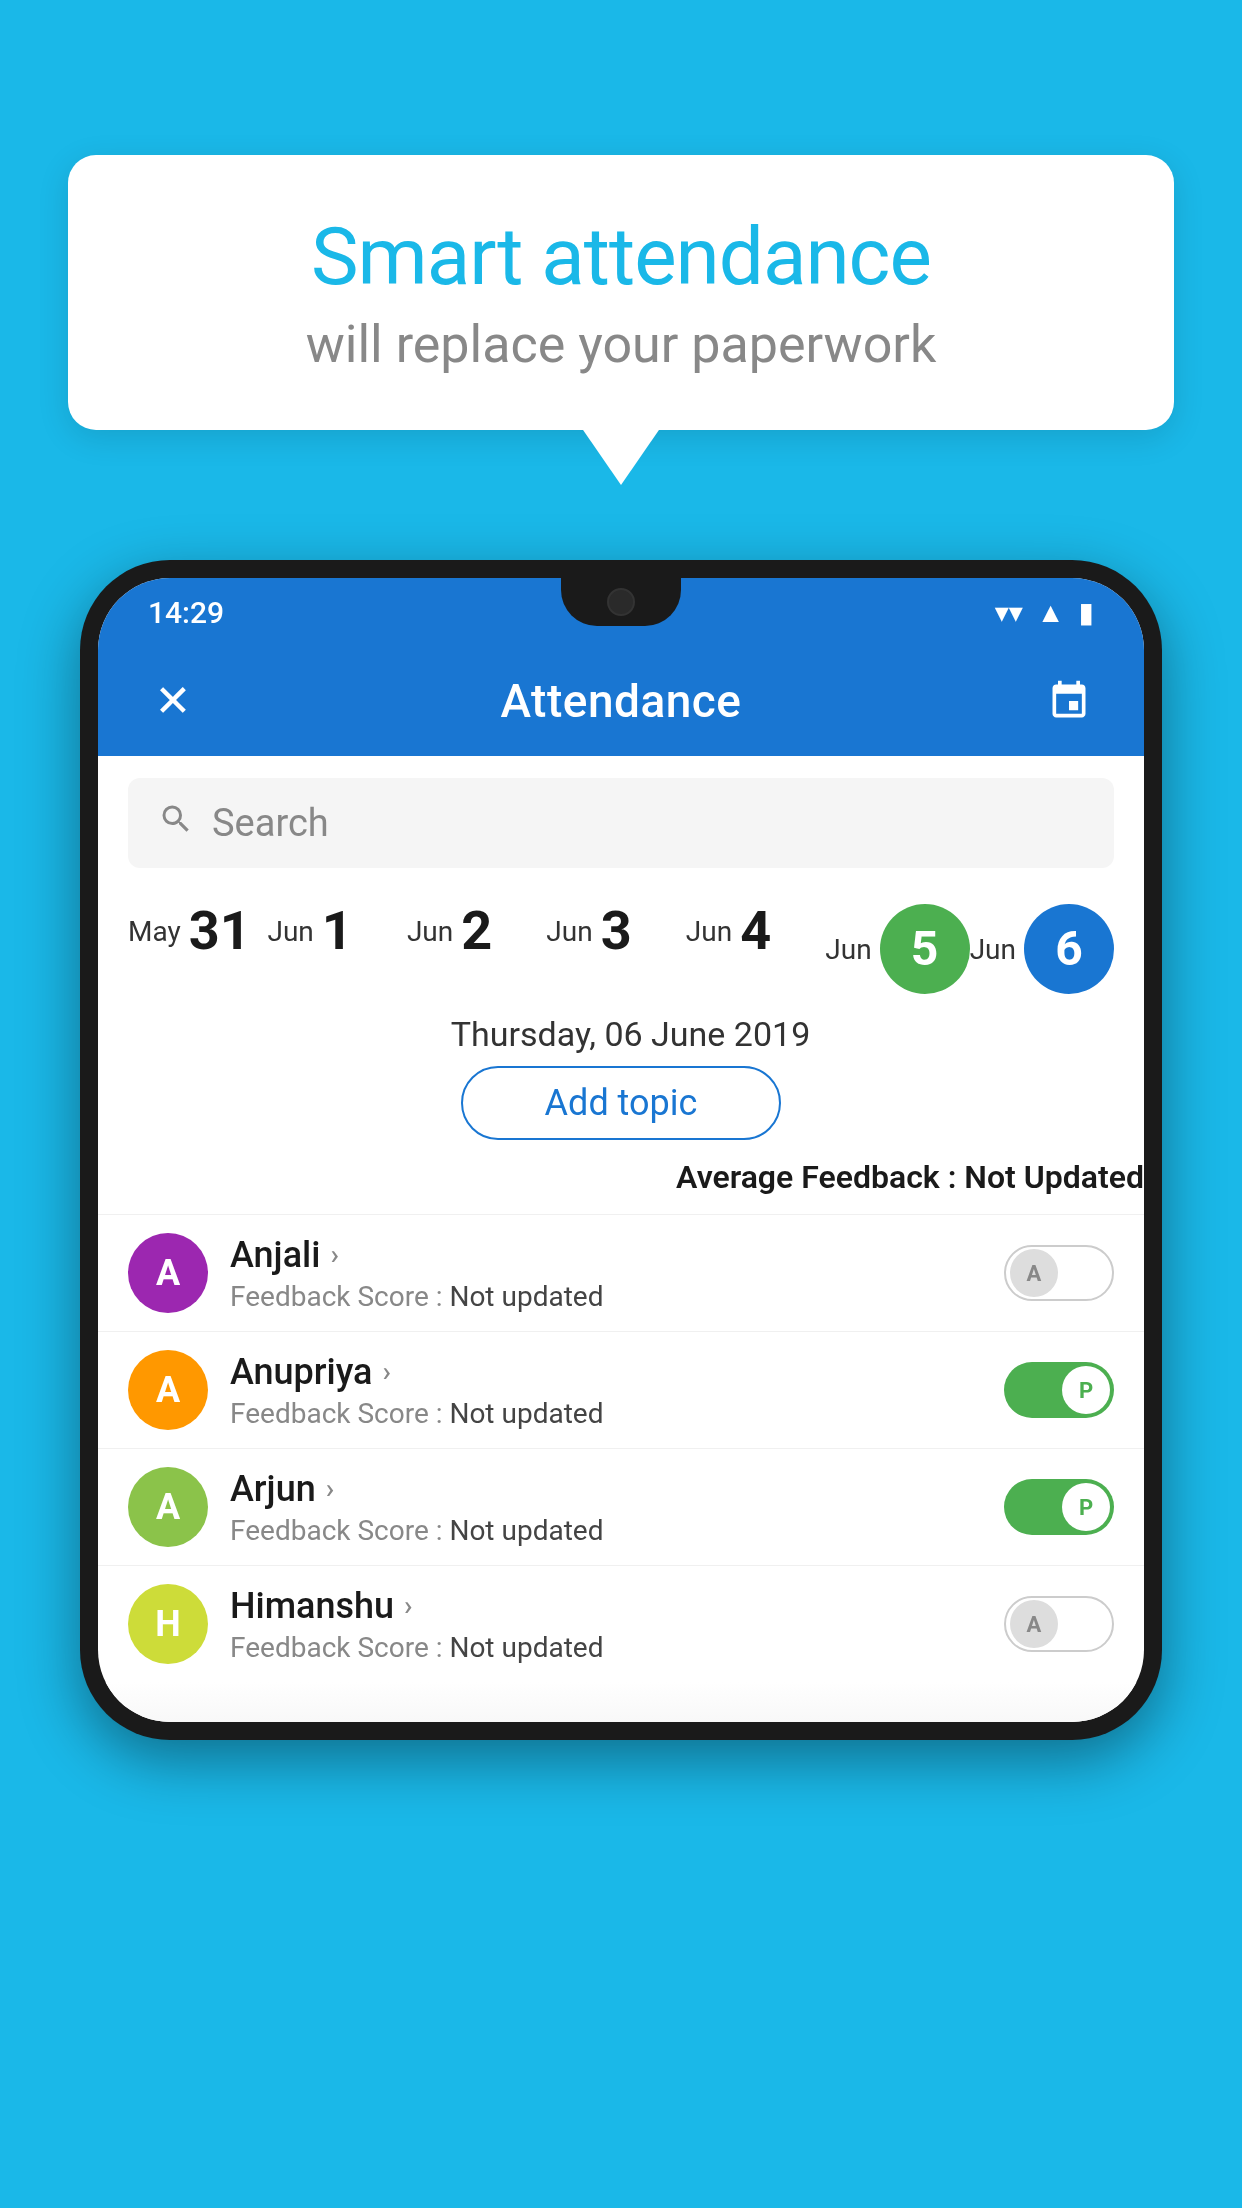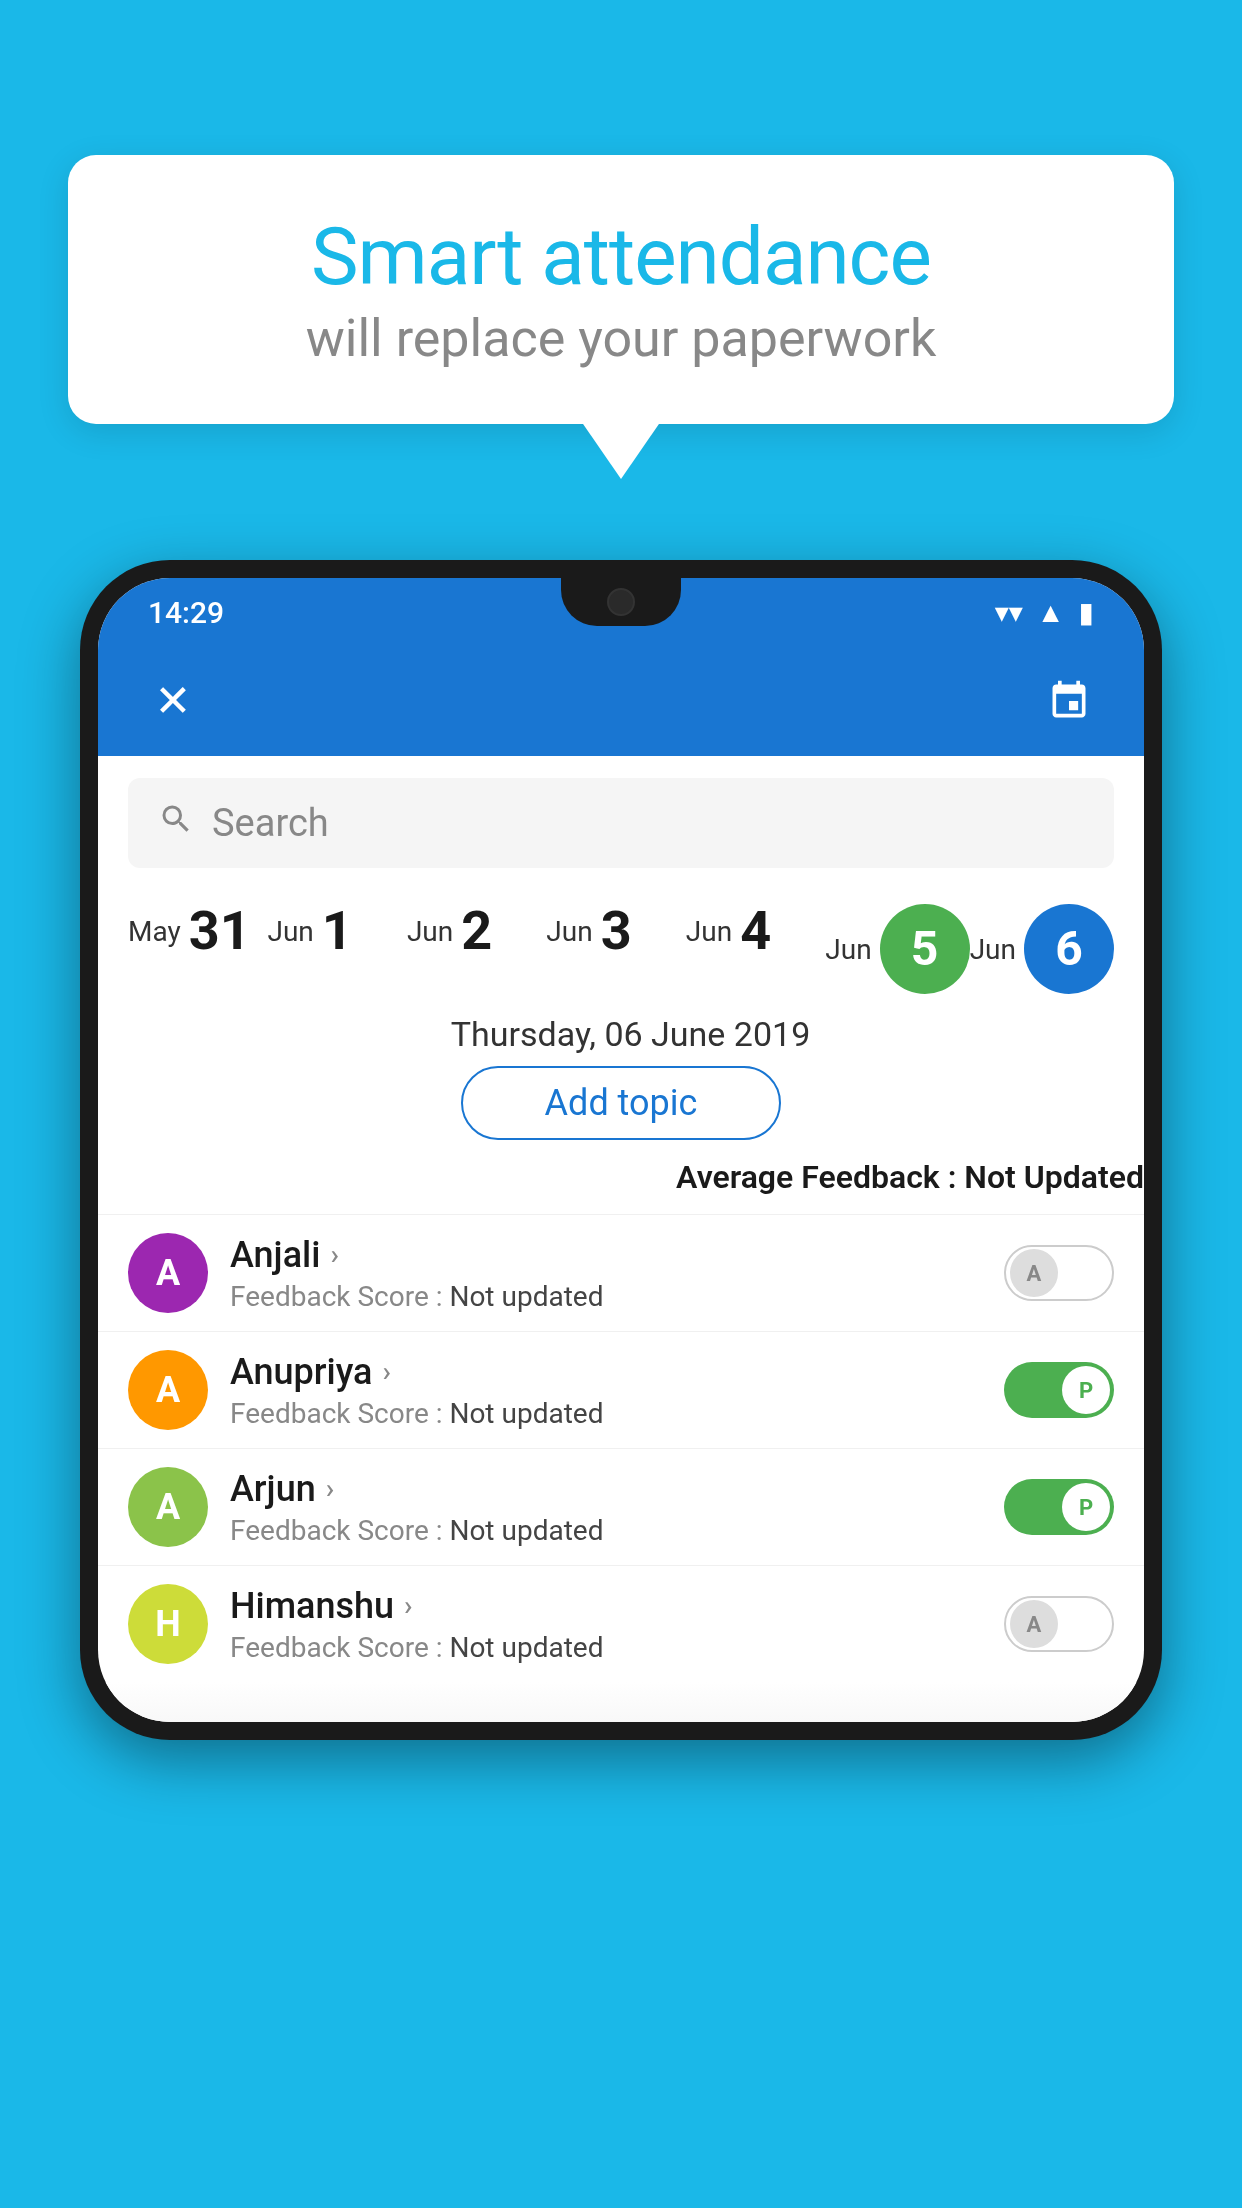--- a/index.html
+++ b/index.html
@@ -37,21 +37,21 @@
       border-left: 40px solid transparent;
       border-right: 40px solid transparent;
       border-top: 58px solid white;
     }
 
     .speech-title {
       color: #1ab8e8;
       font-size: 80px;
       font-weight: 400;
       letter-spacing: -1px;
-      margin-bottom: 4px;
+      margin-bottom: 10px;
     }
 
     .speech-subtitle {
       color: #888;
       font-size: 52px;
       font-weight: 400;
     }
 
     
     .phone-wrapper {
@@ -403,20 +403,21 @@
         <span class="status-time">14:29</span>
         <div class="status-icons">
           <span class="wifi-icon">▾▾</span>
           <span class="signal-icon">▲</span>
           <span class="battery-icon">▮</span>
         </div>
       </div>
 
       <div class="app-bar">
         <div class="close-btn">✕</div>
+        <span class="app-bar-title">Attendance</span>
         <div class="calendar-btn">
           <svg width="44" height="44" viewBox="0 0 24 24" fill="white" xmlns="http://www.w3.org/2000/svg">
             <path d="M17 12h-5v5h5v-5zM16 1v2H8V1H6v2H5c-1.11 0-1.99.9-1.99 2L3 19c0 1.1.89 2 2 2h14c1.1 0 2-.9 2-2V5c0-1.1-.9-2-2-2h-1V1h-2zm3 18H5V8h14v11z"></path>
           </svg>
         </div>
       </div>
 
       <div class="search-container">
         <div class="search-icon-wrap">
           <svg width="36" height="36" viewBox="0 0 24 24" fill="#888">

